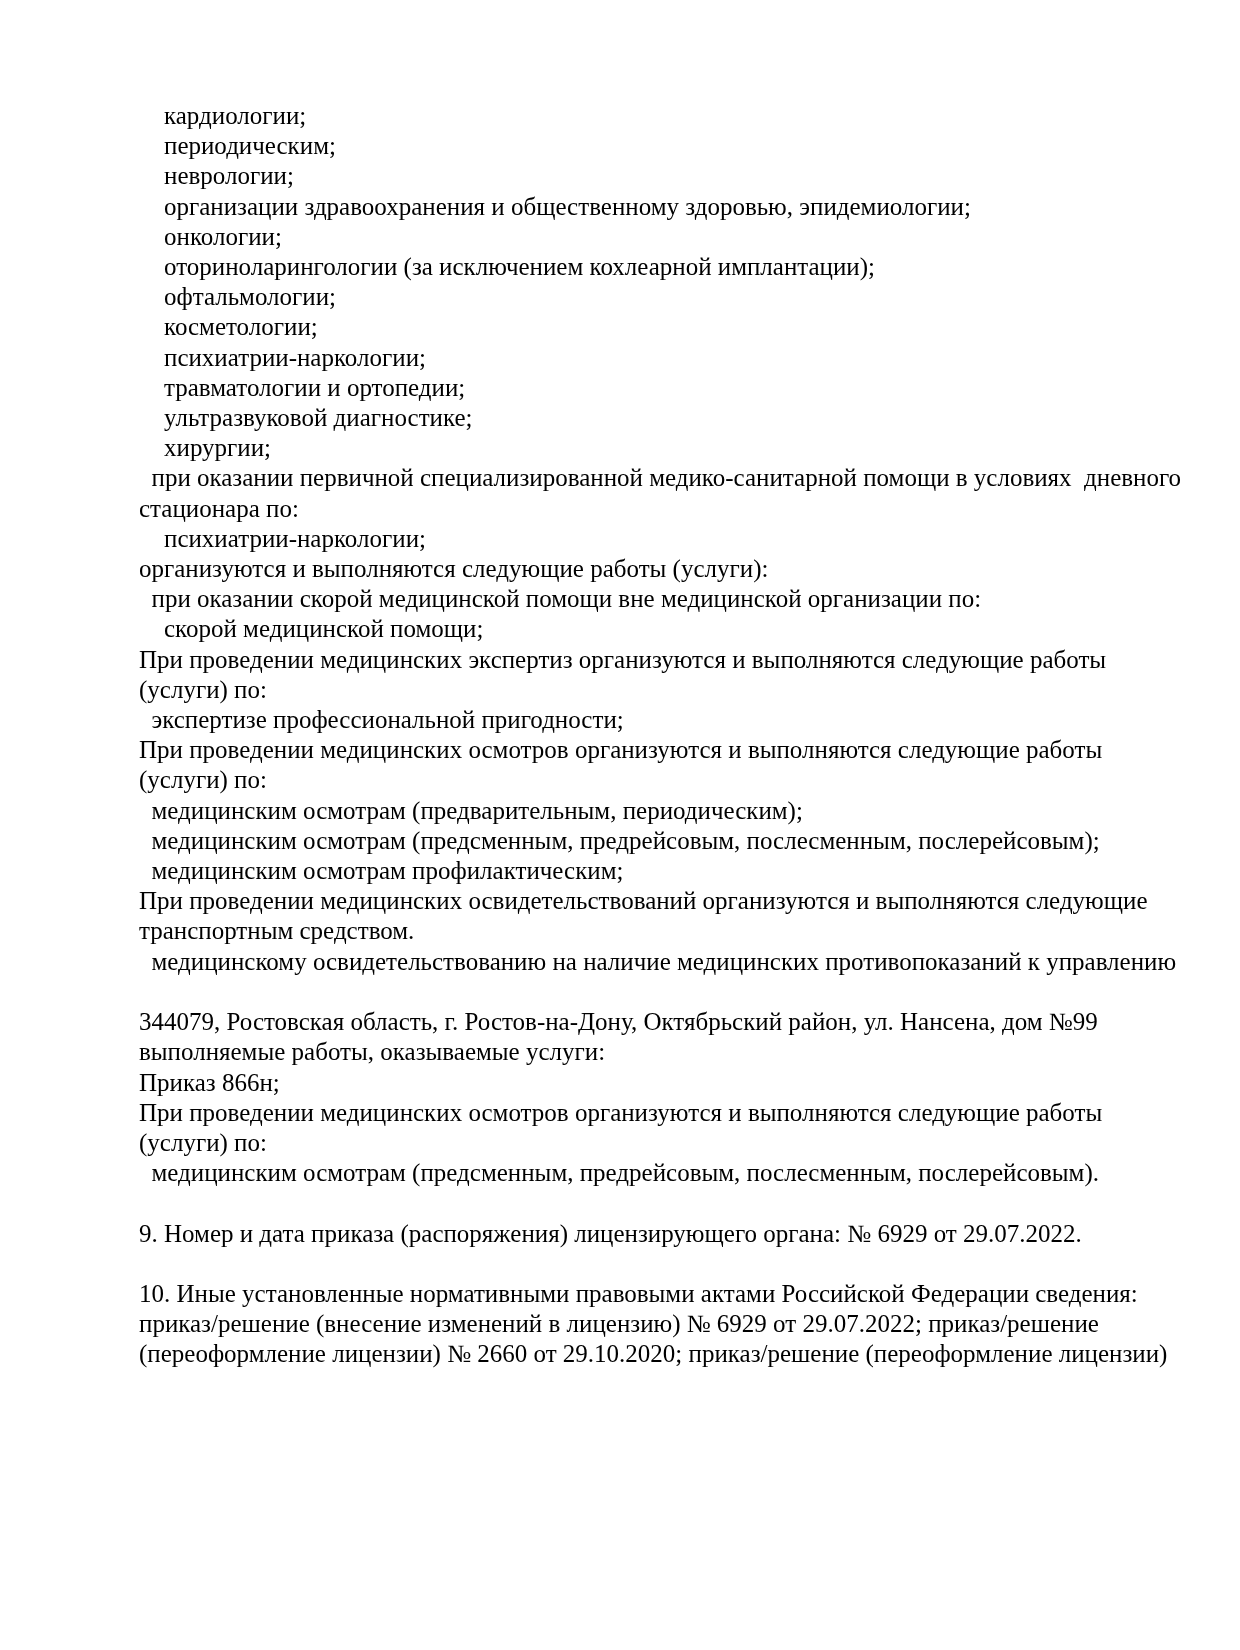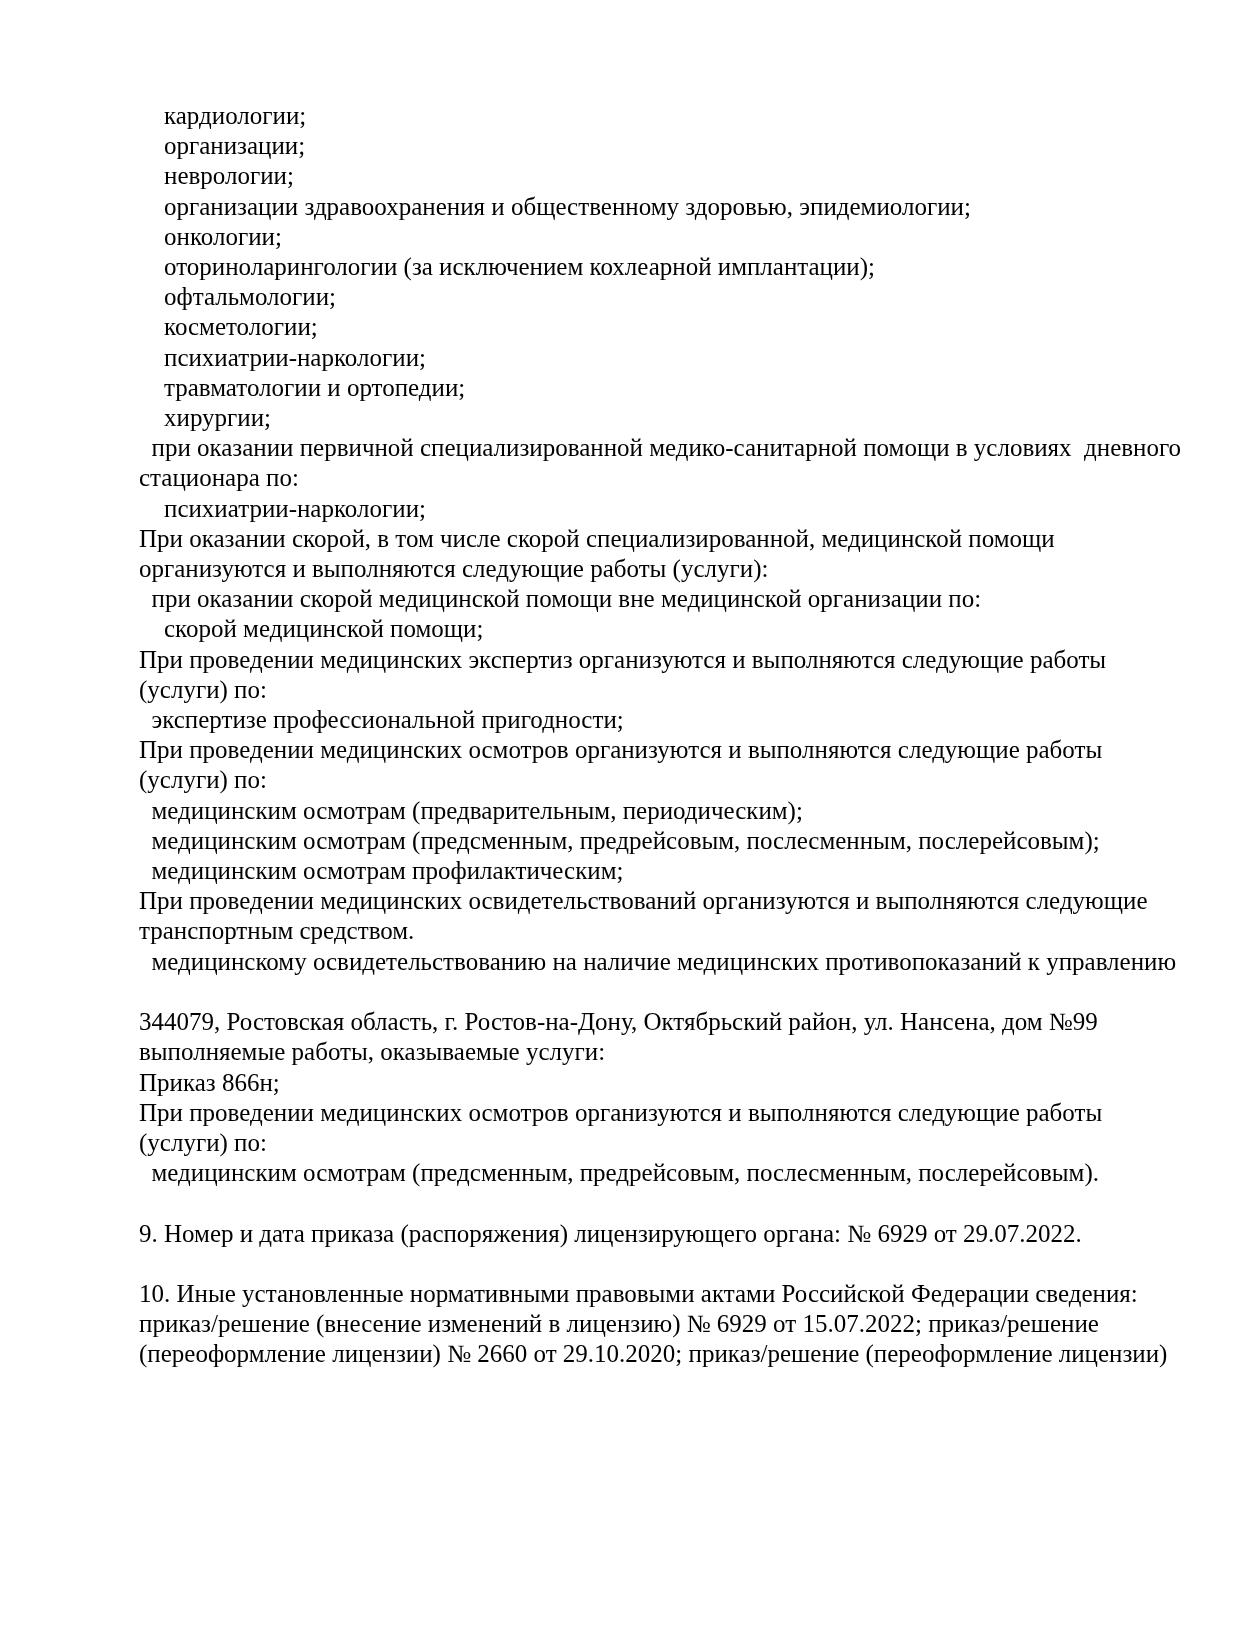--- a/index.html
+++ b/index.html
@@ -35,34 +35,34 @@
     white-space: pre;
     min-height: 30.2px;
   }
 </style>
 </head>
 <body>
 
 <div class="page">
   <div class="doc-text">
       <div class="line">    кардиологии;</div>
-      <div class="line">    организации;</div>
+      <div class="line">    периодическим;</div>
       <div class="line">    неврологии;</div>
       <div class="line">    организации здравоохранения и общественному здоровью, эпидемиологии;</div>
       <div class="line">    онкологии;</div>
       <div class="line">    оториноларингологии (за исключением кохлеарной имплантации);</div>
       <div class="line">    офтальмологии;</div>
       <div class="line">    косметологии;</div>
       <div class="line">    психиатрии-наркологии;</div>
       <div class="line">    травматологии и ортопедии;</div>
+      <div class="line">    ультразвуковой диагностике;</div>
       <div class="line">    хирургии;</div>
       <div class="line">  при оказании первичной специализированной медико-санитарной помощи в условиях  дневного</div>
       <div class="line">стационара по:</div>
       <div class="line">    психиатрии-наркологии;</div>
-      <div class="line">При оказании скорой, в том числе скорой специализированной, медицинской помощи</div>
       <div class="line">организуются и выполняются следующие работы (услуги):</div>
       <div class="line">  при оказании скорой медицинской помощи вне медицинской организации по:</div>
       <div class="line">    скорой медицинской помощи;</div>
       <div class="line">При проведении медицинских экспертиз организуются и выполняются следующие работы</div>
       <div class="line">(услуги) по:</div>
       <div class="line">  экспертизе профессиональной пригодности;</div>
       <div class="line">При проведении медицинских осмотров организуются и выполняются следующие работы</div>
       <div class="line">(услуги) по:</div>
       <div class="line">  медицинским осмотрам (предварительным, периодическим);</div>
       <div class="line">  медицинским осмотрам (предсменным, предрейсовым, послесменным, послерейсовым);</div>
@@ -74,16 +74,16 @@
       <div class="line">344079, Ростовская область, г. Ростов-на-Дону, Октябрьский район, ул. Нансена, дом №99</div>
       <div class="line">выполняемые работы, оказываемые услуги:</div>
       <div class="line">Приказ 866н;</div>
       <div class="line">При проведении медицинских осмотров организуются и выполняются следующие работы</div>
       <div class="line">(услуги) по:</div>
       <div class="line">  медицинским осмотрам (предсменным, предрейсовым, послесменным, послерейсовым).</div>
       <div class="line">&nbsp;</div>
       <div class="line">9. Номер и дата приказа (распоряжения) лицензирующего органа: № 6929 от 29.07.2022.</div>
       <div class="line">&nbsp;</div>
       <div class="line">10. Иные установленные нормативными правовыми актами Российской Федерации сведения:</div>
-      <div class="line">приказ/решение (внесение изменений в лицензию) № 6929 от 15.07.2022; приказ/решение</div>
+      <div class="line">приказ/решение (внесение изменений в лицензию) № 6929 от 29.07.2022; приказ/решение</div>
       <div class="line">(переоформление лицензии) № 2660 от 29.10.2020; приказ/решение (переоформление лицензии)</div>
     </div>
 </div>
 
 </body></html>

